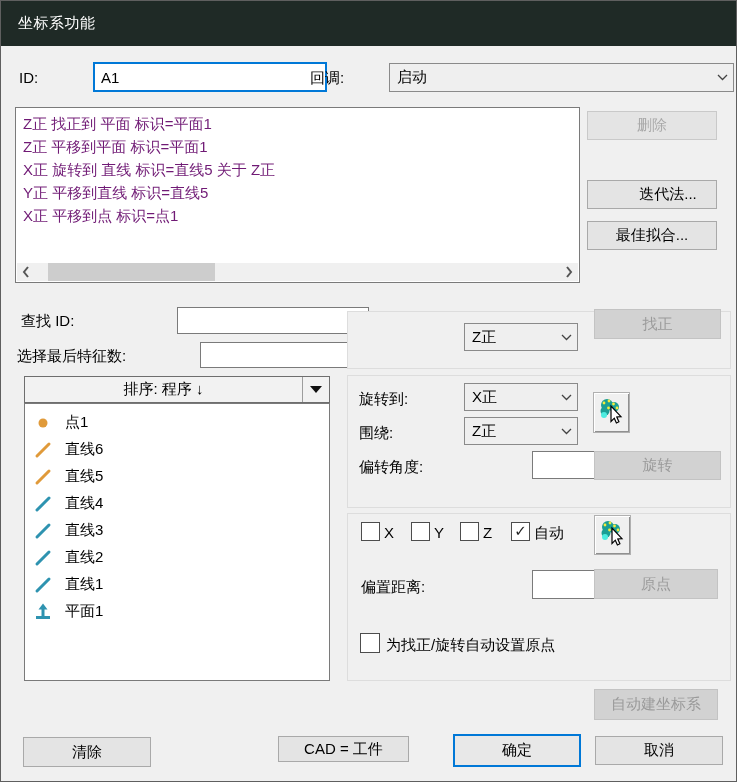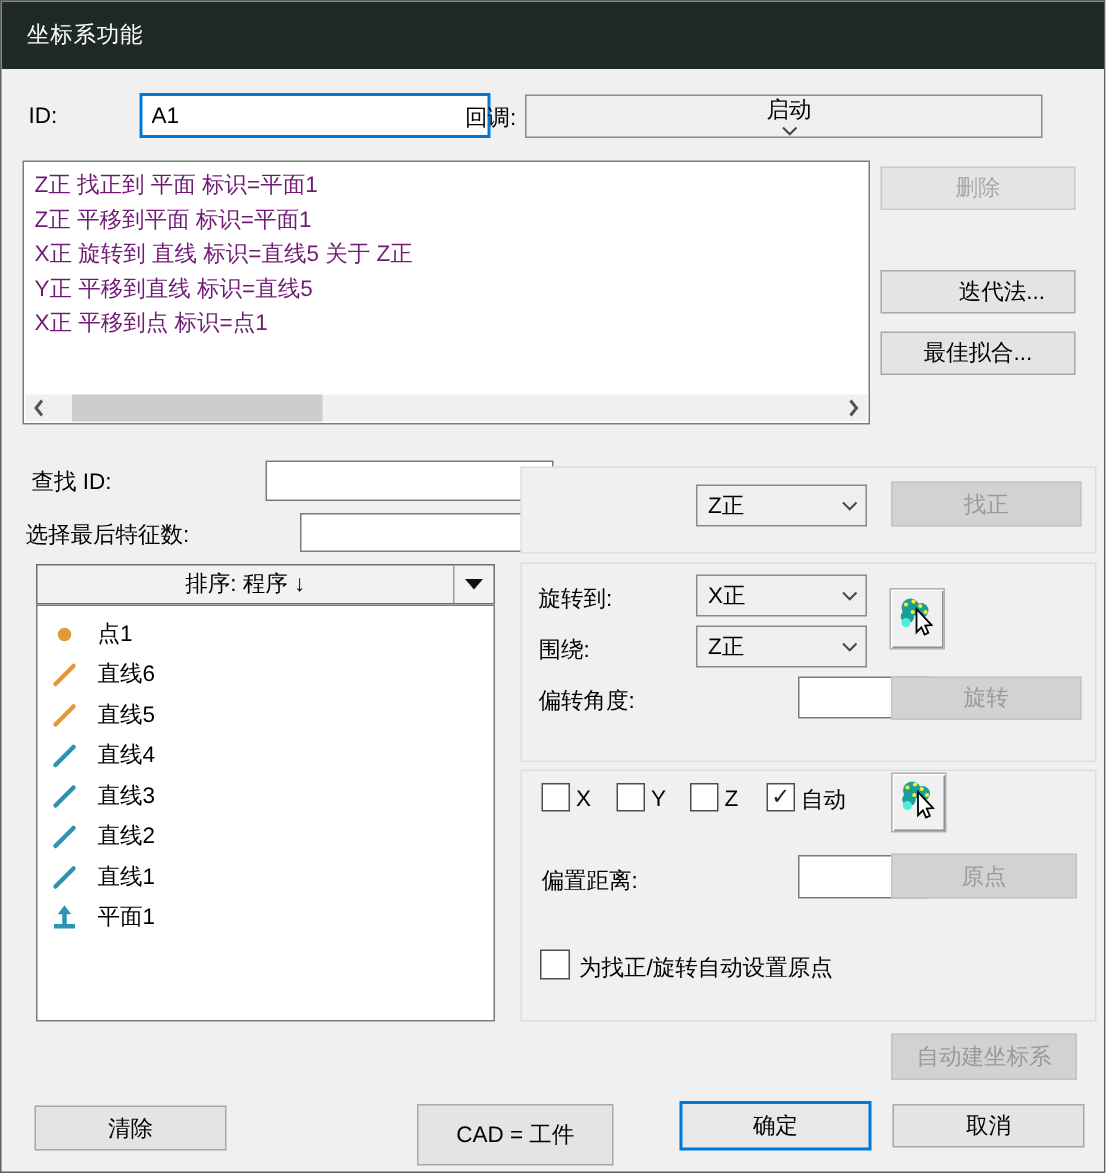--- a/index.html
+++ b/index.html
@@ -70,21 +70,21 @@
 
 <div class="dialog">
 
   <div class="titlebar">
     <span>坐标系功能</span>
   </div>
 
   <span class="label" style="left:18px; top:68px;">ID:</span>
   <input class="textinput focused" style="left: 52px; top: 61px; width: 234px; height: 30px;" value="A1">
   <span class="label" style="left:309px; top:68px;">回调:</span>
-  <div class="combo" style="left:349px; top:62px; width:345px; height:29px;flex-direction:column;">
+  <div class="combo" style="left:388px; top:62px; width:345px; height:29px;">
     <span class="val">启动</span>
     <span class="chev">
       <svg width="11" height="7" viewBox="0 0 11 7">
           <path d="M1 1 L5.5 5.5 L10 1" fill="none" stroke="#444" stroke-width="1.3"></path>
         </svg>
     </span>
   </div>
 
   <div class="listbox">
     <div class="lines">
@@ -198,21 +198,21 @@
 
   <div class="group" style="left:346px; top:310px; width:384px; height:58px;"></div>
   <div class="combo" style="left:463px; top:322px; width:114px; height:28px;">
     <span class="val">Z正</span>
     <span class="chev">
       <svg width="11" height="7" viewBox="0 0 11 7">
           <path d="M1 1 L5.5 5.5 L10 1" fill="none" stroke="#444" stroke-width="1.3"></path>
         </svg>
     </span>
   </div>
-  <button class="btn dis-dark" style="left:593px; top:320px; width:127px; height:30px;">找正</button>
+  <button class="btn dis-dark" style="left:593px; top:308px; width:127px; height:30px;">找正</button>
 
   <div class="group" style="left:346px; top:374px; width:384px; height:133px;"></div>
   <span class="label" style="left:358px; top:389px;">旋转到:</span>
   <div class="combo" style="left:463px; top:382px; width:114px; height:28px;">
     <span class="val">X正</span>
     <span class="chev">
       <svg width="11" height="7" viewBox="0 0 11 7">
           <path d="M1 1 L5.5 5.5 L10 1" fill="none" stroke="#444" stroke-width="1.3"></path>
         </svg>
     </span>
@@ -272,16 +272,16 @@
     </span>
   </button>
   <span class="label" style="left:360px; top:577px;">偏置距离:</span>
   <input class="textinput" style="left: 491px; top: 569px; width: 87px; height: 29px;" value="">
   <button class="btn dis-dark" style="left:593px; top:568px; width:124px; height:30px;">原点</button>
   <span class="checkbox" style="left:359px; top:632px; width:20px; height:20px;"></span>
   <span class="label" style="left:385px; top:635px;">为找正/旋转自动设置原点</span>
 
   <button class="btn dis-dark" style="left:593px; top:688px; width:124px; height:31px;">自动建坐标系</button>
   <button class="btn" style="left:22px; top:736px; width:128px; height:30px;">清除</button>
-  <button class="btn" style="left:277px; top:735px; width:131px; height:41px;">CAD = 工件</button>
+  <button class="btn" style="left:277px; top:735px; width:131px; height:26px;">CAD = 工件</button>
   <button class="btn default" style="left:452px; top:733px; width:128px; height:33px;">确定</button>
   <button class="btn" style="left:594px; top:735px; width:128px; height:29px;">取消</button>
 </div>
 
 </body></html>

